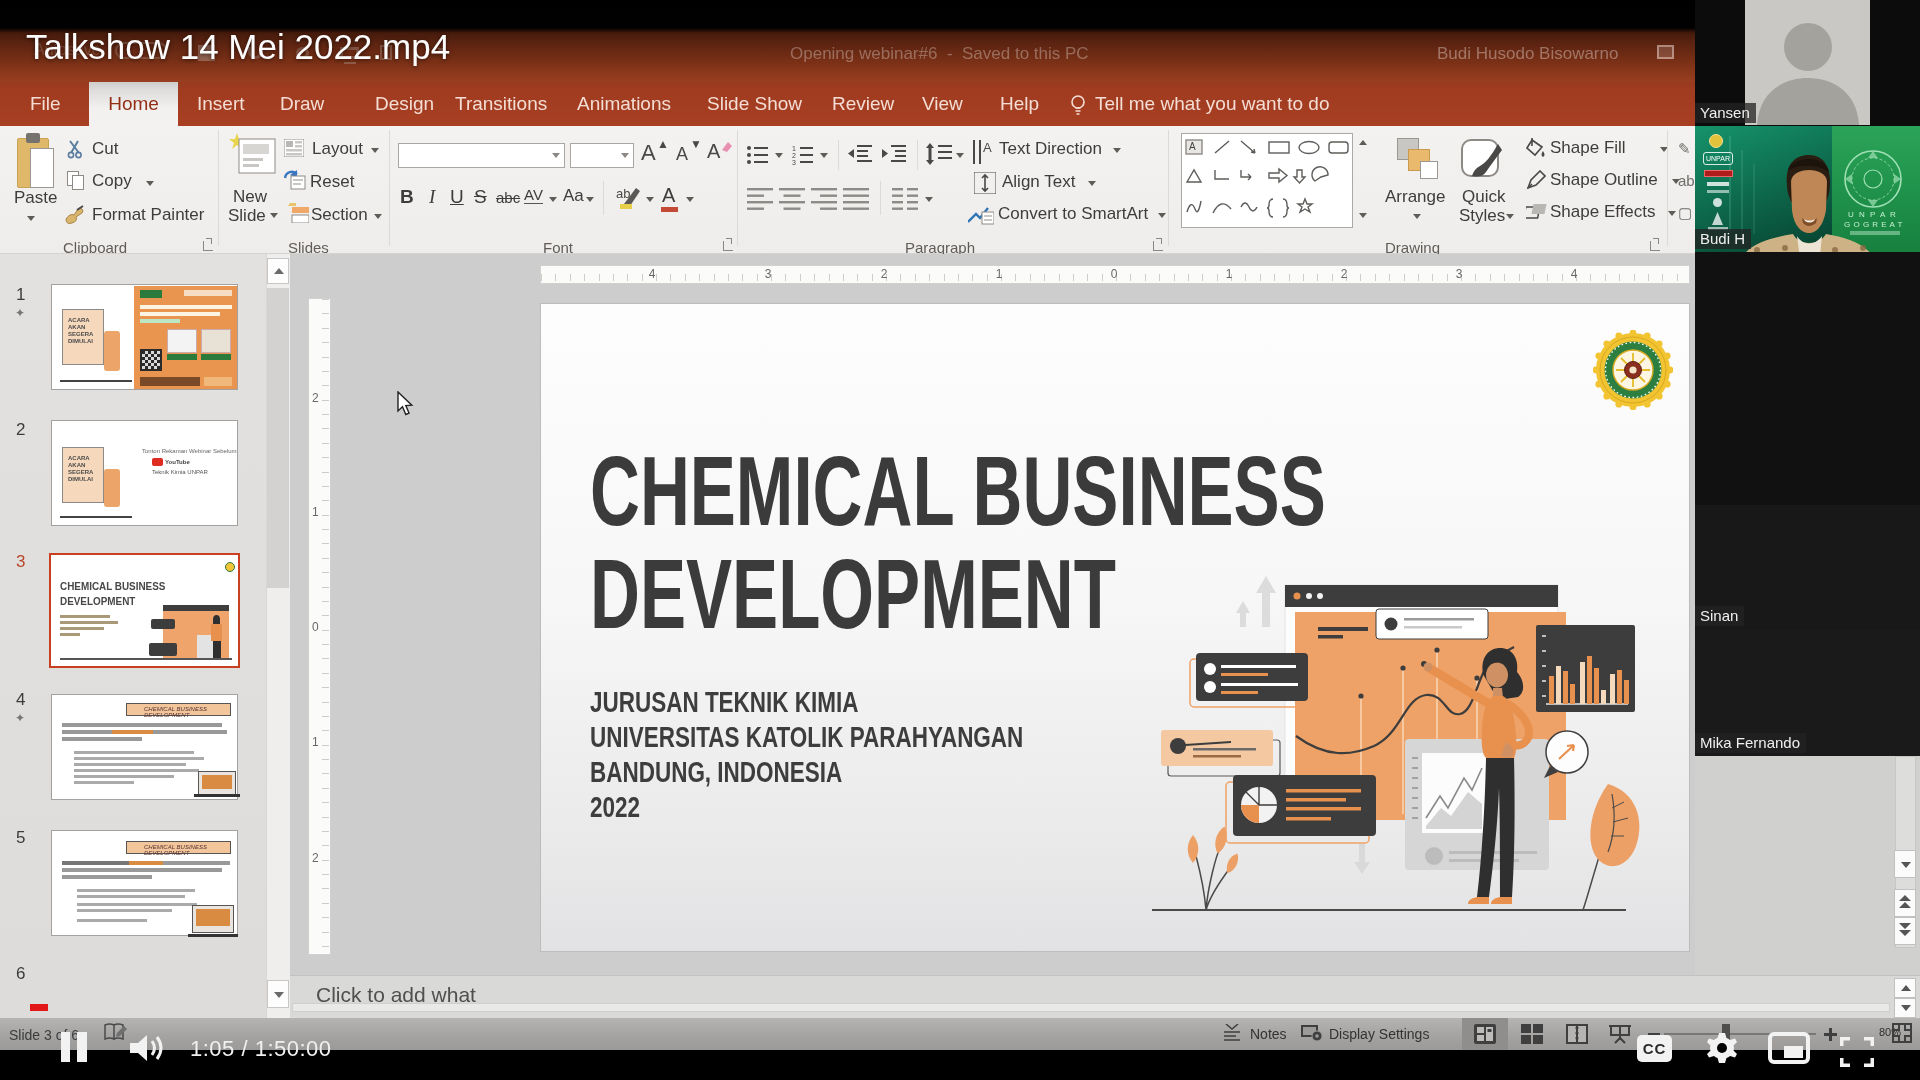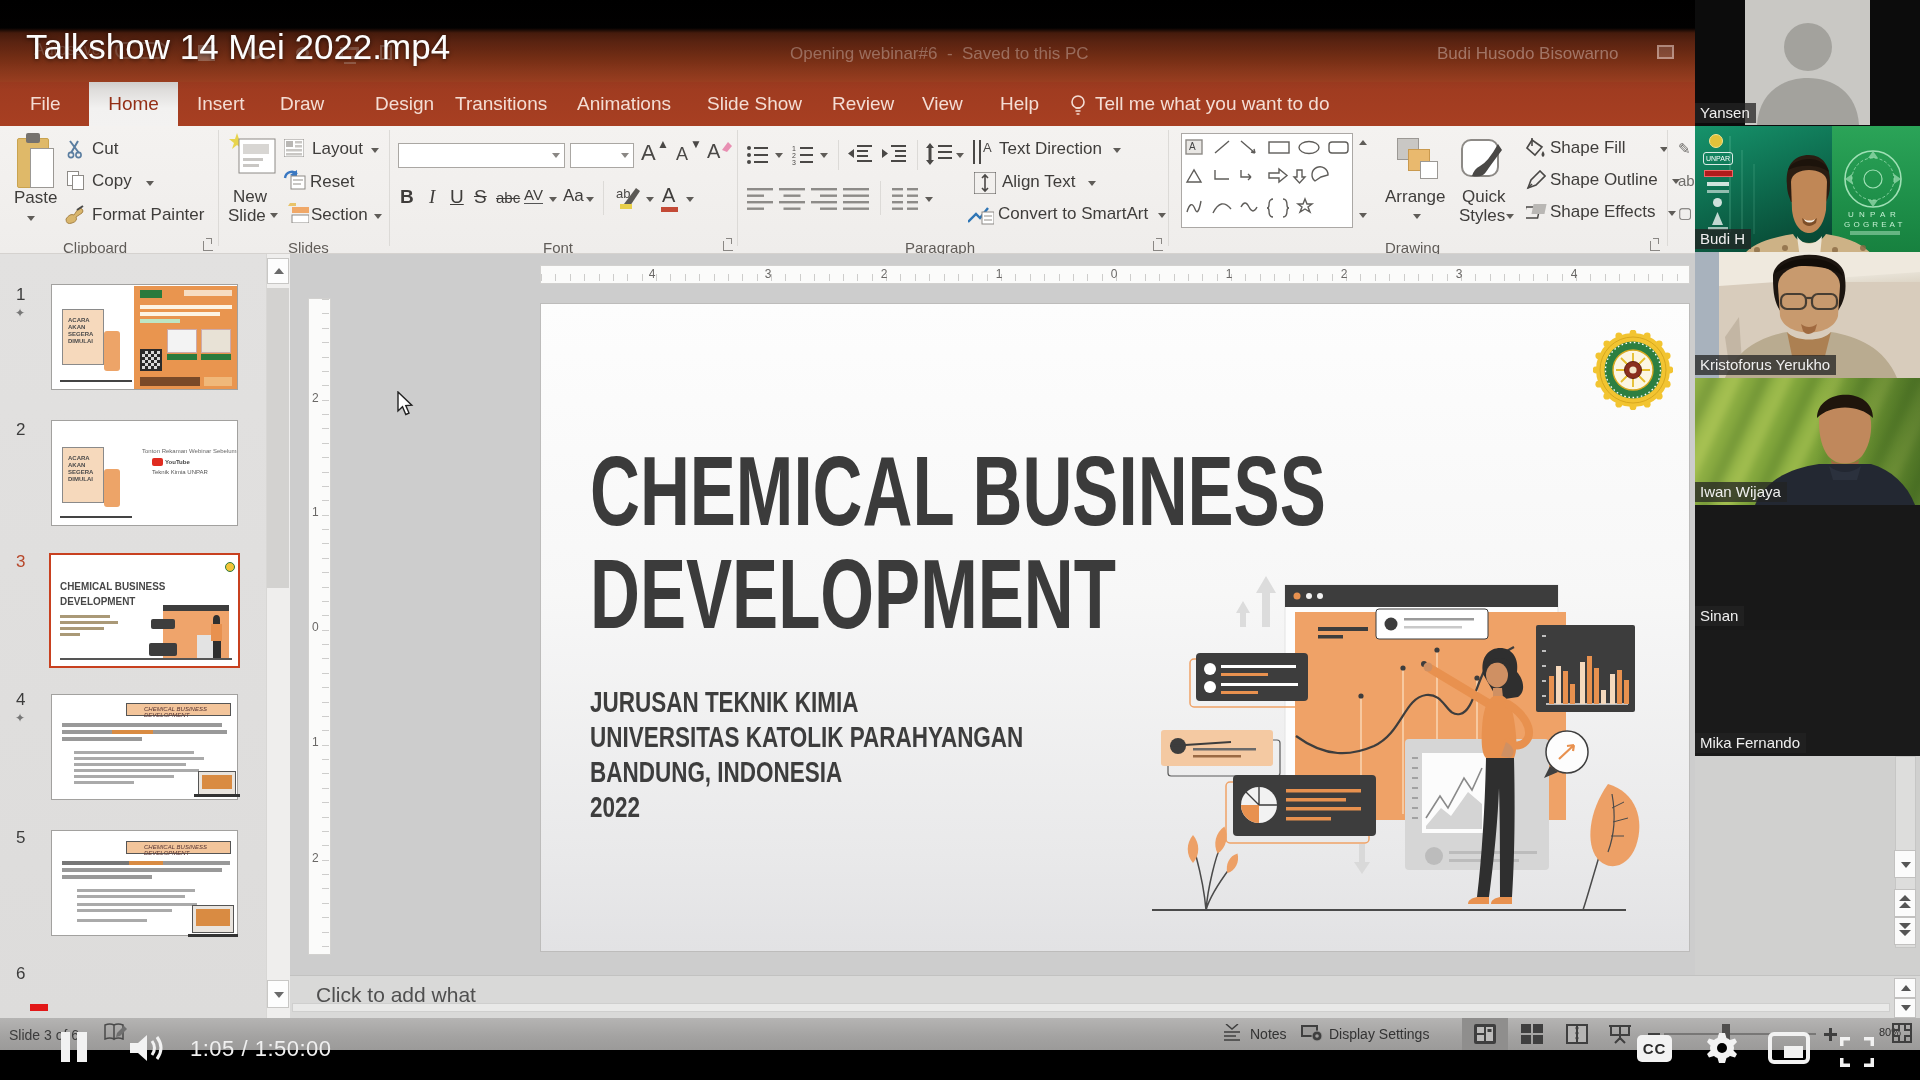--- a/index.html
+++ b/index.html
@@ -778,53 +778,21 @@
               <circle cx="168" cy="108" r="3"></circle>
               <circle cx="70" cy="124" r="3"></circle>
               <circle cx="148" cy="124" r="3"></circle>
             </g>
         <path d="M102 96 C108 106 120 106 127 96 L124 126 L106 126 Z" fill="#ece4d4"></path>
         </g>
       </svg>
       <div class="vname">Budi H</div>
     </div>
 
-    <div class="vtile" style="top:252px;height:126px;background:#d8ccbc;">
-      <div style="position:absolute;left:0;top:0;width:24px;height:126px;background:#a8b2bd;"></div>
-      <div style="position:absolute;left:24px;top:0;width:201px;height:30px;background:linear-gradient(175deg,#f0ece3 60%,#ddd5c6 100%);"></div>
-      <svg style="position:absolute;left:0;top:0;" width="225" height="126" viewBox="0 0 225 126">
-        <path d="M24 34 L225 20 L225 0 L24 0 Z" fill="#efe9de"></path>
-        <path d="M30 85 L44 65 L48 126 L36 126 Z" fill="#c3b6a4"></path>
-        <path d="M78 26 C76 -4 150 -6 150 26 C152 42 148 52 142 60 L86 60 C80 52 78 42 78 26 Z" fill="#1c1510"></path>
-        <path d="M83 34 C83 6 145 6 145 34 L143 64 C138 86 90 86 85 64 Z" fill="#c89a6e"></path>
-        <path d="M79 22 C88 2 140 0 148 24 C134 12 94 10 79 22 Z" fill="#120d08"></path>
-        <rect x="86" y="42" width="25" height="15" rx="6" fill="none" stroke="#473e33" stroke-width="2.2"></rect>
-        <rect x="117" y="42" width="25" height="15" rx="6" fill="none" stroke="#473e33" stroke-width="2.2"></rect>
-        <path d="M111 46 L117 46" stroke="#473e33" stroke-width="2.2"></path>
-        <path d="M106 72 C111 76 117 76 122 72 L120 79 C115 83 111 83 108 79 Z" fill="#a06a40"></path>
-        <path d="M30 126 C42 96 68 84 92 80 C100 92 126 92 136 80 C162 84 190 96 202 126 Z" fill="#b9ab90"></path>
-        <path d="M92 80 C100 90 128 90 136 80 L130 104 L97 104 Z" fill="#ac8052"></path>
-      </svg>
-      <div class="vname">Kristoforus Yerukho</div>
-    </div>
-
-    <div class="vtile" style="top:378px;height:127px;background:#7da43c;">
-      <div style="position:absolute;left:-10px;top:-10px;width:245px;height:147px;background:
-        repeating-linear-gradient(115deg,rgba(200,220,100,0.4) 0 10px,rgba(120,160,52,0.35) 10px 24px,rgba(80,120,36,0.4) 24px 36px,rgba(170,200,82,0.35) 36px 46px),
-        linear-gradient(100deg,#9db84e 0%,#7da23a 50%,#567f2a 100%);filter:blur(4px);"></div>
-      <div style="position:absolute;left:120px;top:-10px;width:120px;height:147px;background:linear-gradient(90deg,rgba(60,95,30,0) 0%,rgba(55,90,28,0.55) 100%);"></div>
-      <svg style="position:absolute;left:0;top:0;" width="225" height="127" viewBox="0 0 225 127">
-        <path d="M124 44 C124 18 176 18 176 44 C177 58 173 70 167 78 C158 88 142 88 133 78 C127 70 124 58 124 44 Z" fill="#c0885c"></path>
-        <path d="M122 40 C122 10 178 8 178 40 C164 26 136 26 122 40 Z" fill="#1f150c"></path>
-        <path d="M136 82 C143 87 157 87 164 82 L162 94 L138 94 Z" fill="#a06a40"></path>
-        <path d="M60 127 C70 102 96 90 124 86 L176 86 C196 92 212 106 220 127 Z" fill="#232832"></path>
-        <path d="M134 88 C144 96 156 96 166 88 L162 102 L138 102 Z" fill="#2b313d"></path>
-      </svg>
-      <div class="vname">Iwan Wijaya</div>
-    </div>
+
 
     <div class="vtile" style="top:505px;height:125px;background:#181818;">
       <div class="vname" style="bottom:4px;">Sinan</div>
     </div>
 
     <div class="vtile" style="top:630px;height:126px;background:#1a1a1a;">
       <div class="vname">Mika Fernando</div>
     </div>
   </div>
 

